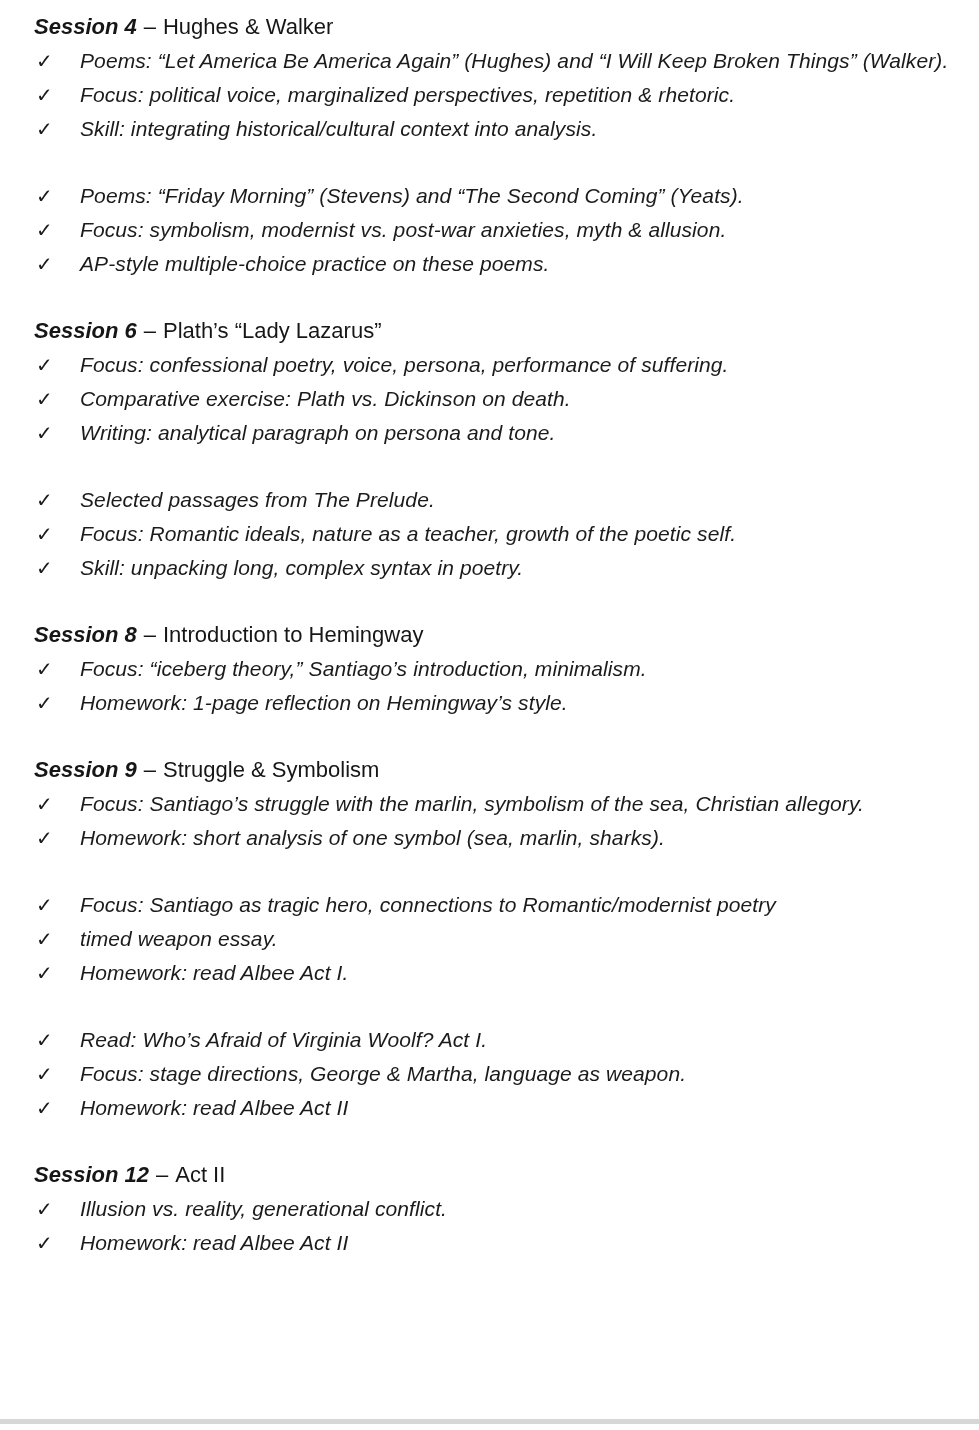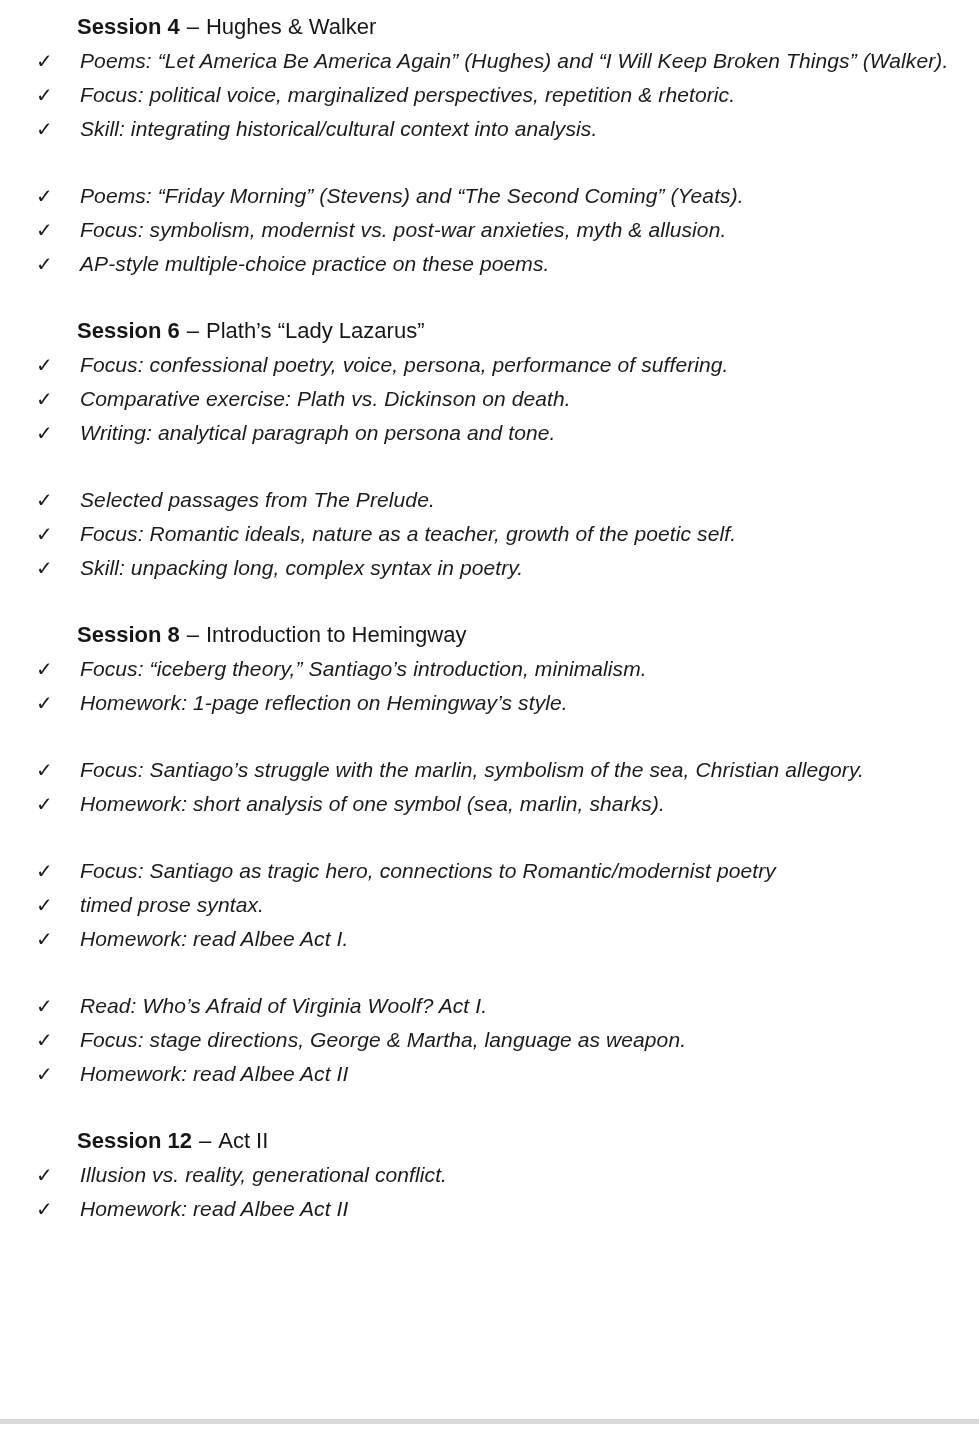--- a/index.html
+++ b/index.html
@@ -23,21 +23,21 @@
   }
   .session-heading {
     margin: 0;
     font-size: 22px;
     font-weight: normal;
     line-height: 34px;
     color: #161616;
   }
   .session-number {
     font-weight: bold;
-    margin-left: 43px;
+    font-style: italic;
   }
   .session-sep {
     margin: 0 7px;
   }
   .session-title {
     font-weight: normal;
     margin-top: 38px;
   }
   .bullet {
     display: flex;
@@ -159,20 +159,23 @@
     <span class="bullet-text">Focus: “iceberg theory,” Santiago’s introduction, minimalism.</span>
   </div>
 
   <div class="bullet">
     <span class="check">✓</span>
     <span class="bullet-text">Homework: 1-page reflection on Hemingway’s style.</span>
   </div>
 </section>
 
   <section class="session">
+    <h2 class="session-heading">
+      <span class="session-number">Session 9</span><span class="session-sep">–</span><span class="session-title">Struggle &amp; Symbolism</span>
+    </h2>
 
   <div class="bullet">
     <span class="check">✓</span>
     <span class="bullet-text">Focus: Santiago’s struggle with the marlin, symbolism of the sea, Christian allegory.</span>
   </div>
 
   <div class="bullet">
     <span class="check">✓</span>
     <span class="bullet-text">Homework: short analysis of one symbol (sea, marlin, sharks).</span>
   </div>
@@ -180,21 +183,21 @@
 
   <section class="session">
 
   <div class="bullet">
     <span class="check">✓</span>
     <span class="bullet-text">Focus: Santiago as tragic hero, connections to Romantic/modernist poetry</span>
   </div>
 
   <div class="bullet">
     <span class="check">✓</span>
-    <span class="bullet-text">timed prose syntax.</span>
+    <span class="bullet-text">timed weapon essay.</span>
   </div>
 
   <div class="bullet">
     <span class="check">✓</span>
     <span class="bullet-text">Homework: read Albee Act I.</span>
   </div>
 </section>
 
   <section class="session">
 

